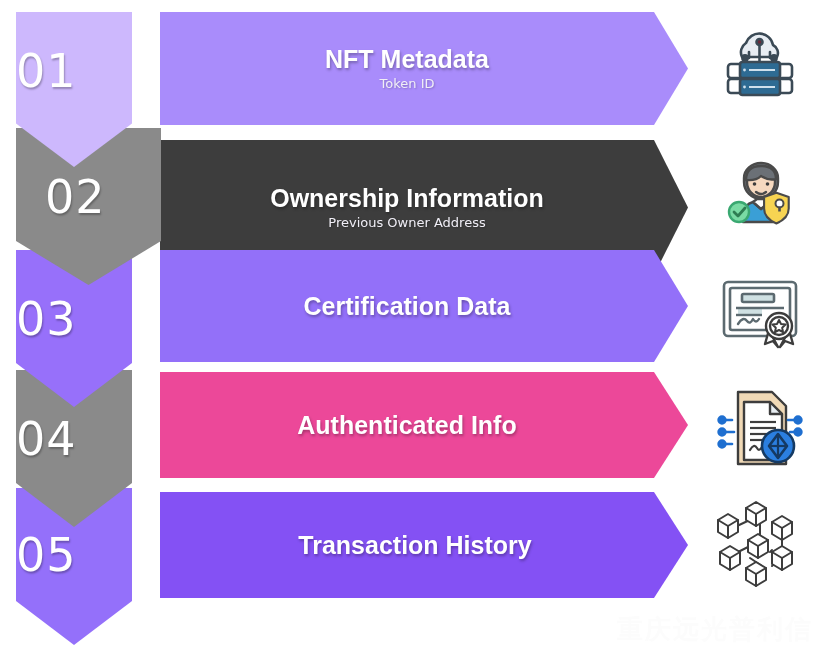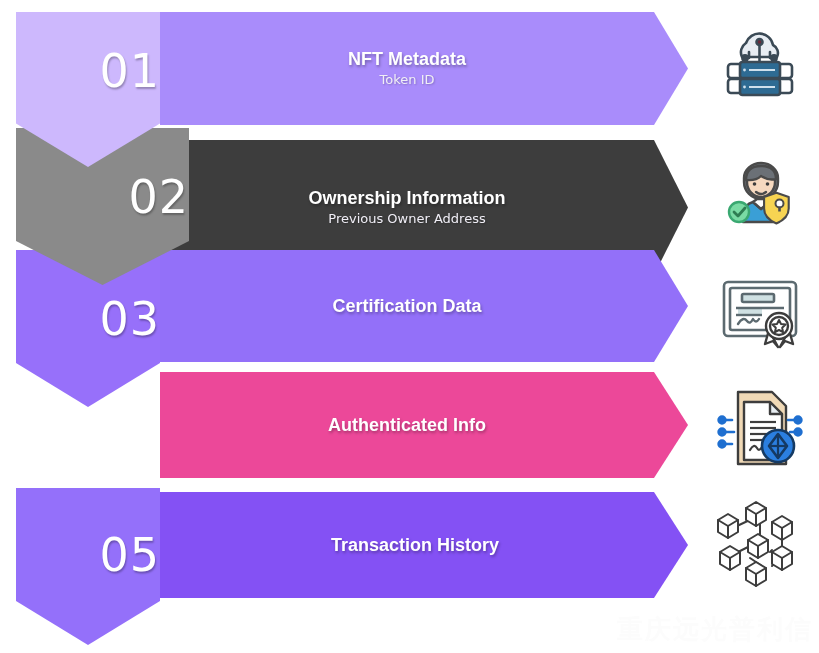--- a/index.html
+++ b/index.html
@@ -28,26 +28,26 @@
   .num-col {
     position: absolute;
     left: 0;
     top: 0;
     width: 160px;
     height: 653px;
   }
   .num-band {
     position: absolute;
     left: 16px;
-    width: 144px;
+    width: 116px;
     -webkit-clip-path: polygon(0 0, 100% 0, 100% 72%, 50% 100%, 0 72%);
     clip-path: polygon(0 0, 100% 0, 100% 72%, 50% 100%, 0 72%);
     display: flex;
     align-items: flex-start;
-    justify-content: flex-end;
+    justify-content: flex-start;
   }
   .num-band .num-text {
     color: #ffffff;
     font-size: 46px;
     font-weight: 400;
     letter-spacing: 1px;
     line-height: 1;
     text-shadow: 1px 2px 2px rgba(0,0,0,0.28);
     font-family: "DejaVu Sans", sans-serif;
   }
@@ -75,21 +75,21 @@
     display: flex;
     flex-direction: column;
     align-items: center;
     justify-content: center;
     box-sizing: border-box;
     padding-right: 34px;
   }
   .row-title {
     color: #ffffff;
     font-weight: bold;
-    font-size: 18px;
+    font-size: 25px;
     line-height: 1.15;
     text-align: center;
     text-shadow: 1px 2px 3px rgba(0,0,0,0.30);
     white-space: nowrap;
   }
   .row-sub {
     color: #f0eef6;
     font-weight: 400;
     font-size: 13px;
     line-height: 1.28;
@@ -133,20 +133,23 @@
   }
 </style>
 </head>
 <body>
 
 <div id="canvas">
 
   <div class="num-col">
     <div class="num-band" style="top:488px;height:157px;background:#9470fa;z-index:1;">
       <span class="num-text" style="margin-top:44px;">05</span>
+    </div>
+    <div class="num-band" style="top:370px;height:157px;background:#8a8a8a;z-index:2;">
+      <span class="num-text" style="margin-top:46px;">04</span>
     </div>
     <div class="num-band" style="top:250px;height:157px;background:#9770fa;z-index:3;">
       <span class="num-text" style="margin-top:46px;">03</span>
     </div>
     <div class="num-band" style="top:128px;height:157px;background:#8a8a8a;z-index:4;padding-left:29px;">
       <span class="num-text" style="margin-top:46px;">02</span>
     </div>
     <div class="num-band" style="top:12px;height:155px;background:#cdb8fd;z-index:5;">
       <span class="num-text" style="margin-top:36px;">01</span>
     </div>

